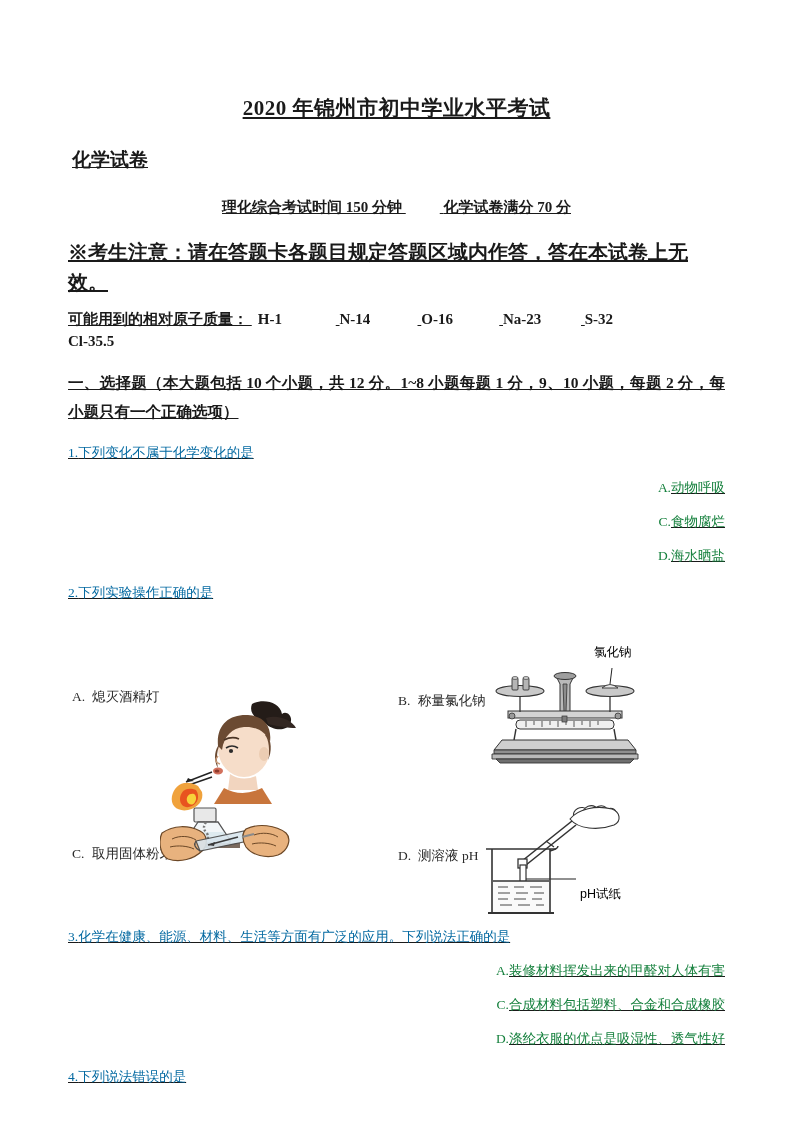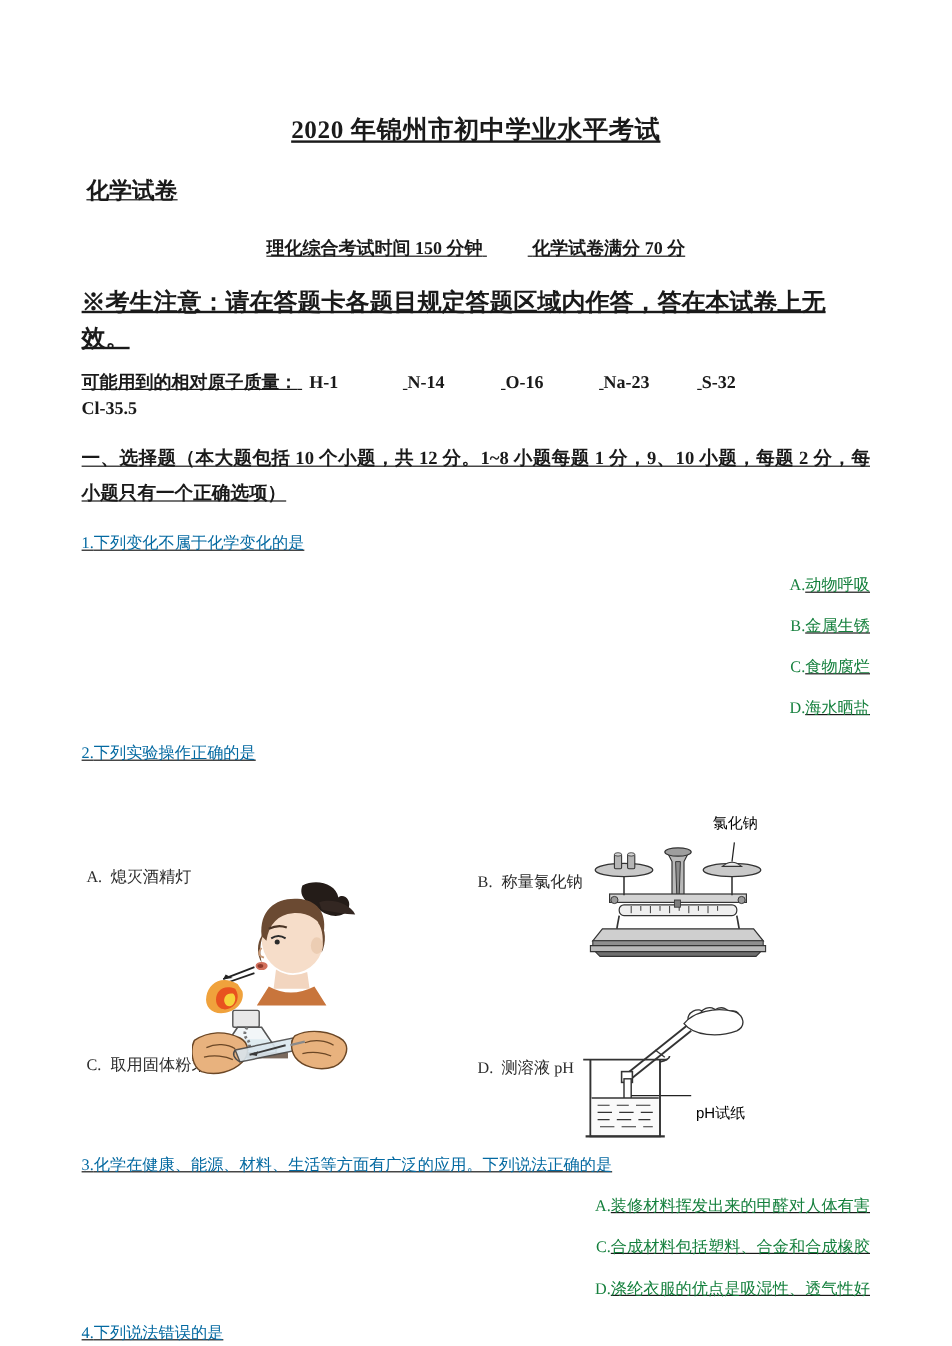--- a/index.html
+++ b/index.html
@@ -165,23 +165,20 @@
     <span class="am-item">Cl-35.5</span>
   </p>
 
   <p class="section-head">一、选择题（本大题包括 10 个小题，共 12 分。1~8 小题每题 1 分，9、10 小题，每题 2 分，每小题只有一个正确选项）</p>
 
   <p class="question">
     <span>1.</span><span>下列变化不属于化学变化的是</span>
   </p>
   <p class="opt">
     <span class="opt-letter">A.</span><span>动物呼吸</span>
-  </p>
-  <p class="opt">
-    <span class="opt-letter">B.</span><span>金属生锈</span>
   </p>
   <p class="opt">
     <span class="opt-letter">C.</span><span>食物腐烂</span>
   </p>
   <p class="opt">
     <span class="opt-letter">D.</span><span>海水晒盐</span>
   </p>
 
   <p class="question">
     <span>2.</span><span>下列实验操作正确的是</span>

